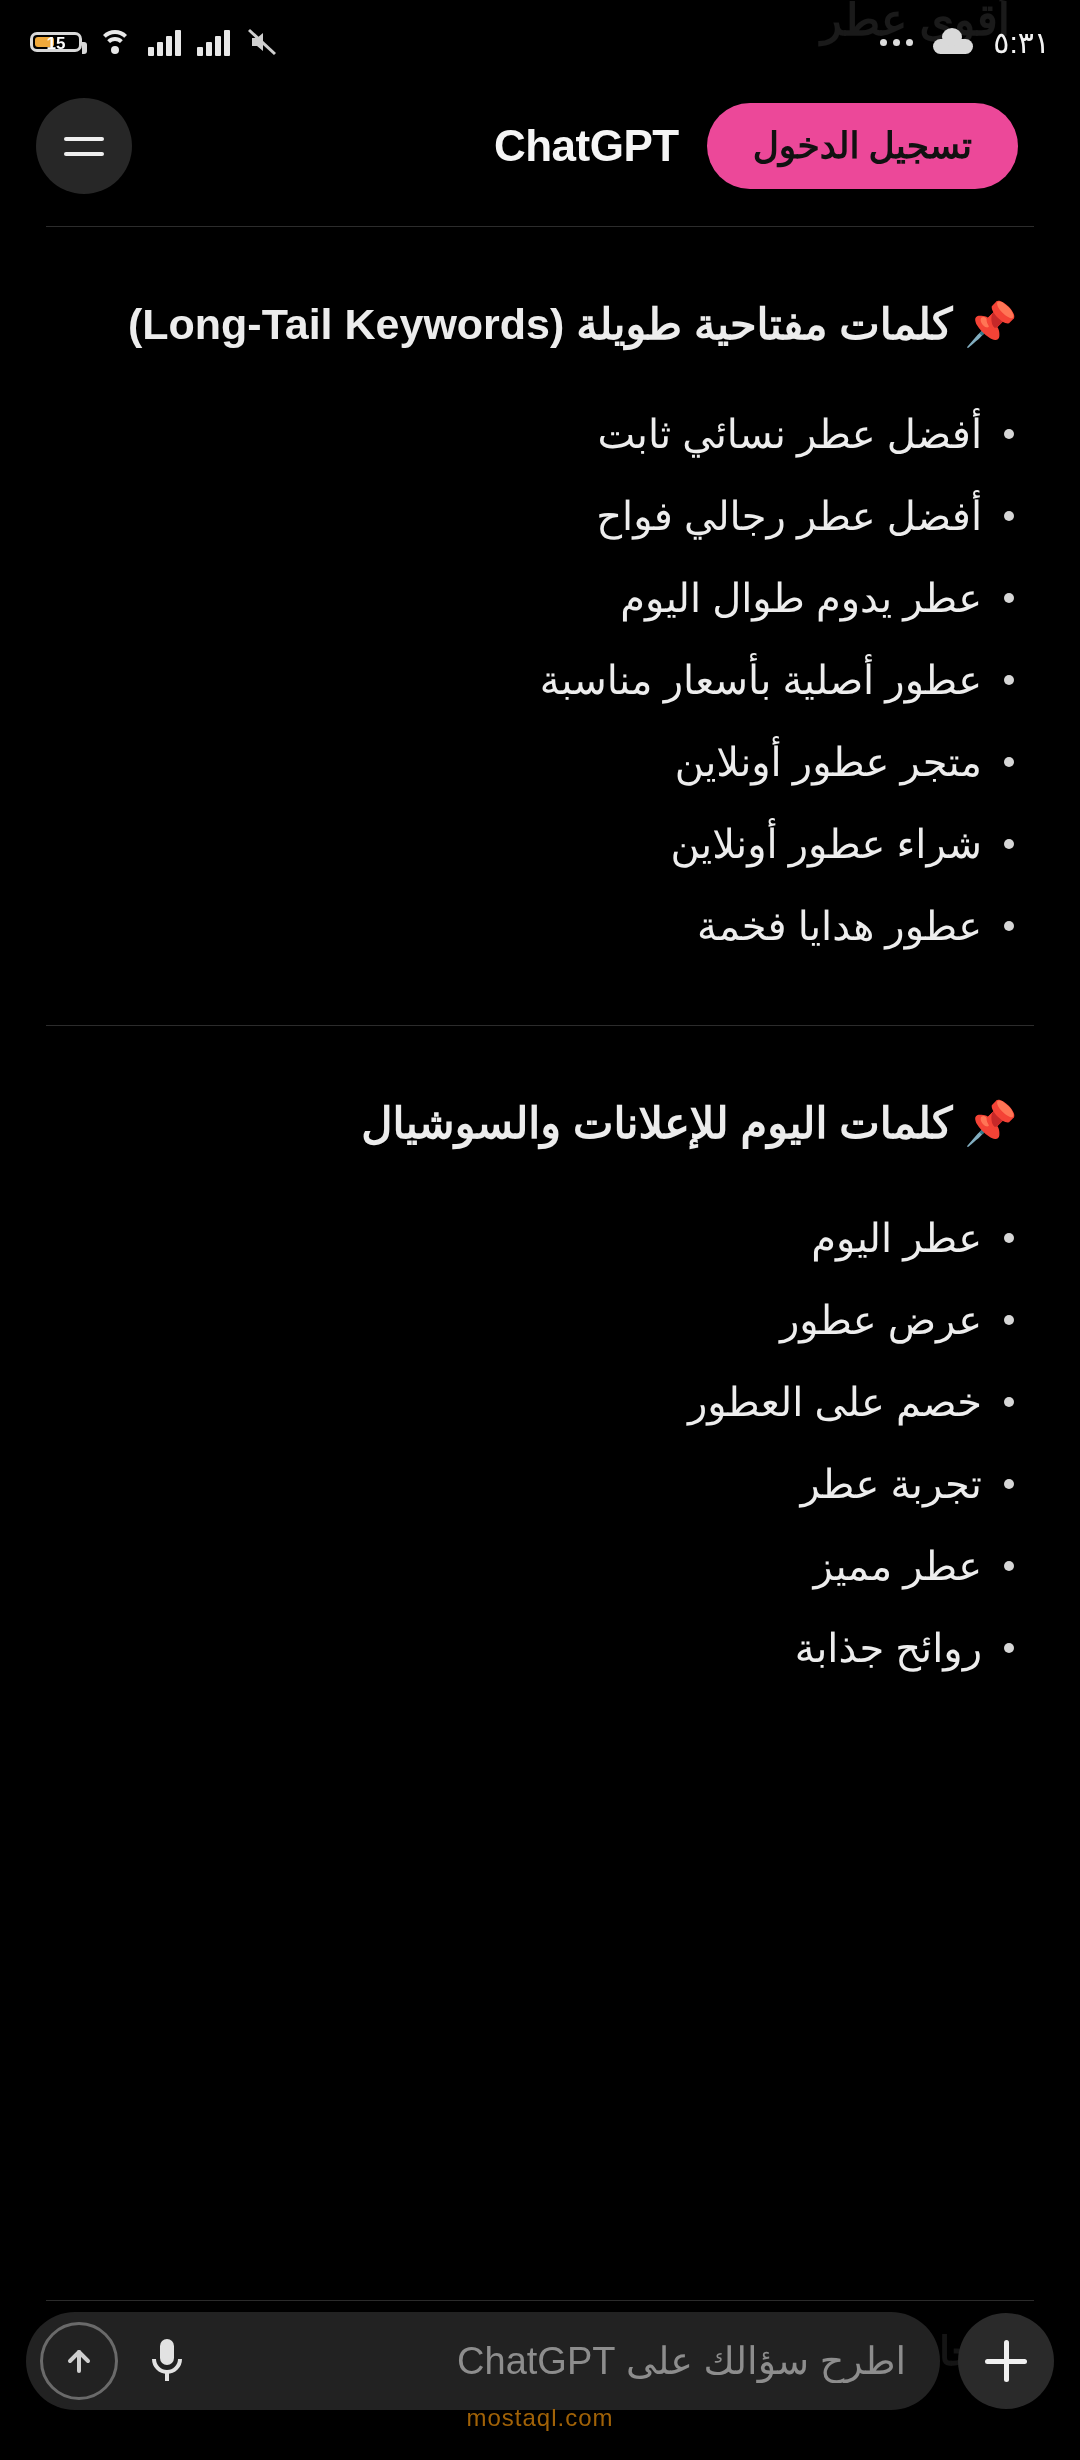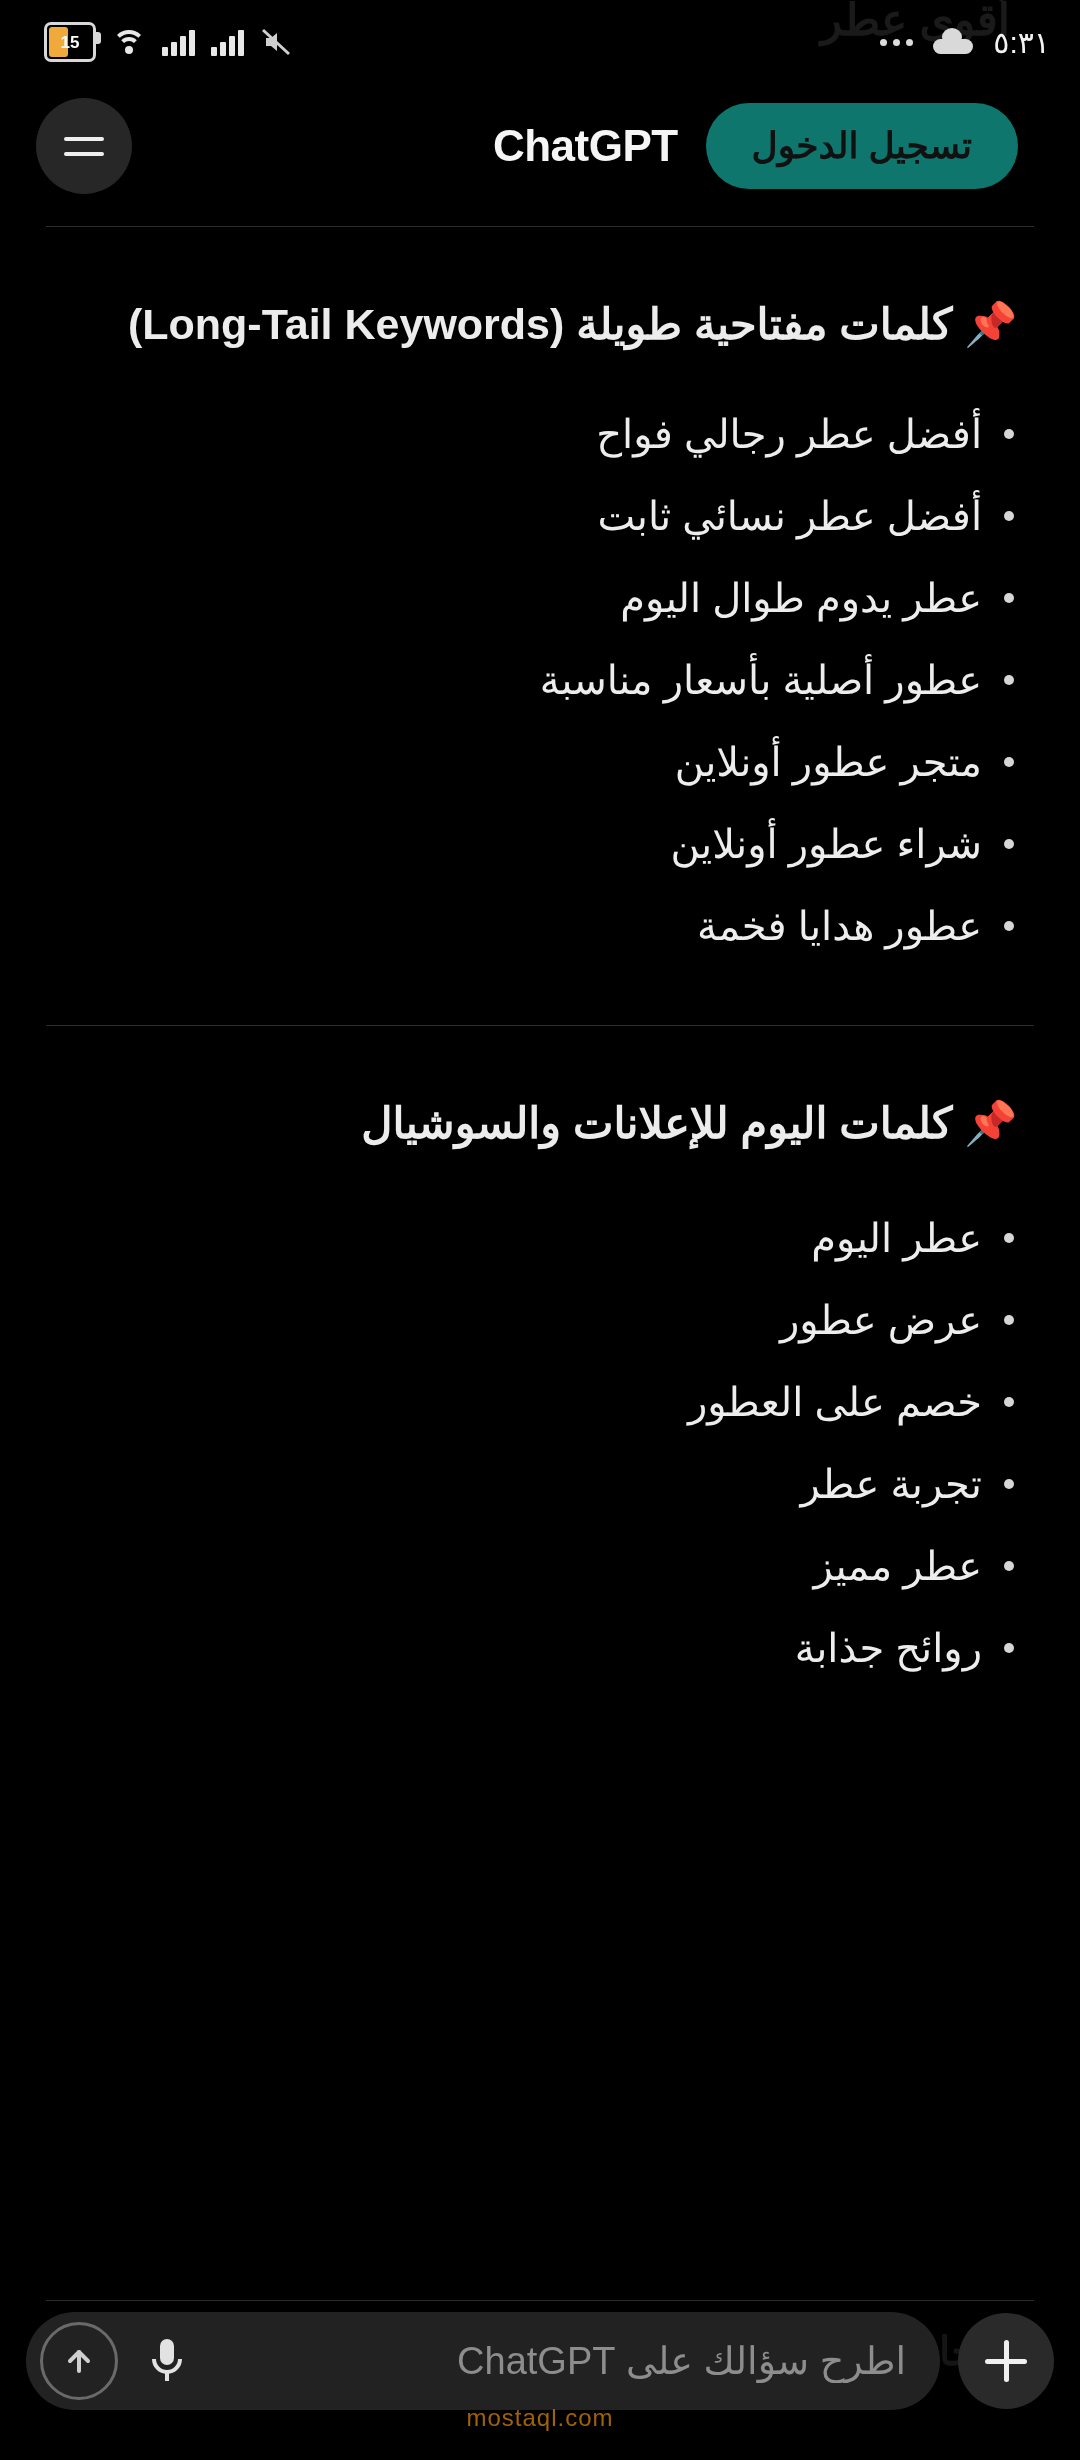--- a/index.html
+++ b/index.html
@@ -41,25 +41,25 @@
     display: flex;
     align-items: center;
     justify-content: space-between;
     padding: 0 30px;
     direction: ltr;
   }
   .sb-left { display: flex; align-items: center; gap: 16px; }
   .sb-right { display: flex; align-items: center; gap: 20px; }
 
   .battery {
-    width: 52px; height: 40px;
+    width: 52px; height: 20px;
     border: 3px solid #d8d8d8;
     border-radius: 7px;
     position: relative;
-    display: flex; align-items: center; justify-content: center; margin-left: 14px;
+    display: flex; align-items: flex-start; justify-content: center;
   }
   .battery::after {
     content: "";
     position: absolute;
     right: -8px; top: 7px;
     width: 5px; height: 12px;
     background: #d8d8d8;
     border-radius: 0 3px 3px 0;
   }
   .battery .fill {
@@ -170,28 +170,29 @@
     order: 2;
     color: #f5f5f5;
     font-size: 44px;
     font-weight: 700;
     letter-spacing: -0.5px;
     margin-right: 28px;
     direction: ltr;
   }
   .login-btn {
     order: 1;
-    background: #0f766e;
+    background: #ec4899;
     color: #111;
     font-size: 36px;
     font-weight: 700;
     border-radius: 48px;
     padding: 22px 46px;
     margin-right: 26px;
     white-space: nowrap;
+    font-family: Liberation Serif, serif;
   }
 
   
   .content {
     position: absolute;
     top: 208px;
     left: 0; right: 0;
     bottom: 160px;
     z-index: 3;
     padding: 18px 46px;
@@ -382,22 +383,22 @@
   </div>
 </div>
 
 <div class="content">
   <div class="divider"></div>
   <div class="spacer-1"></div>
 
   <div class="sec-head">📌 كلمات مفتاحية طويلة (Long-Tail Keywords)</div>
   <div class="spacer-2"></div>
   <ul class="bullets">
+    <li>أفضل عطر نسائي ثابت</li>
     <li>أفضل عطر رجالي فواح</li>
-    <li>أفضل عطر نسائي ثابت</li>
     <li>عطر يدوم طوال اليوم</li>
     <li>عطور أصلية بأسعار مناسبة</li>
     <li>متجر عطور أونلاين</li>
     <li>شراء عطور أونلاين</li>
     <li>عطور هدايا فخمة</li>
   </ul>
 
   <div class="spacer-3"></div>
   <div class="divider"></div>
   <div class="spacer-1"></div>

